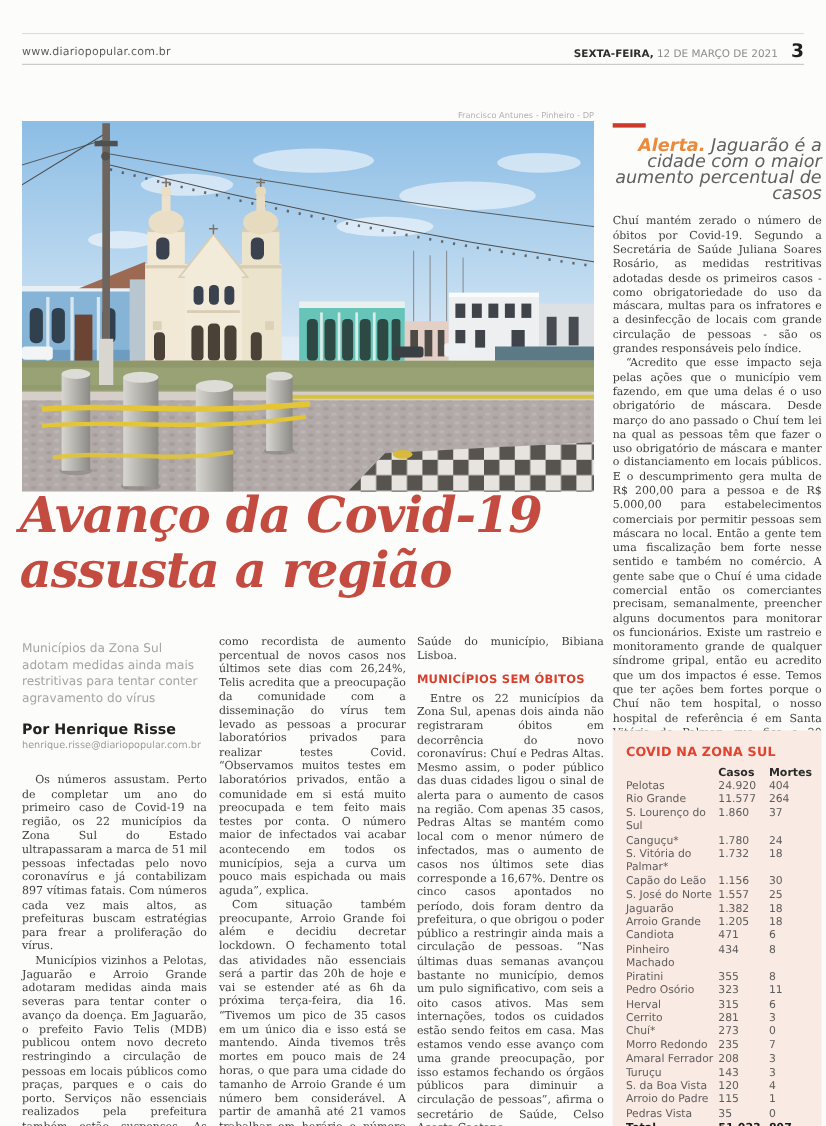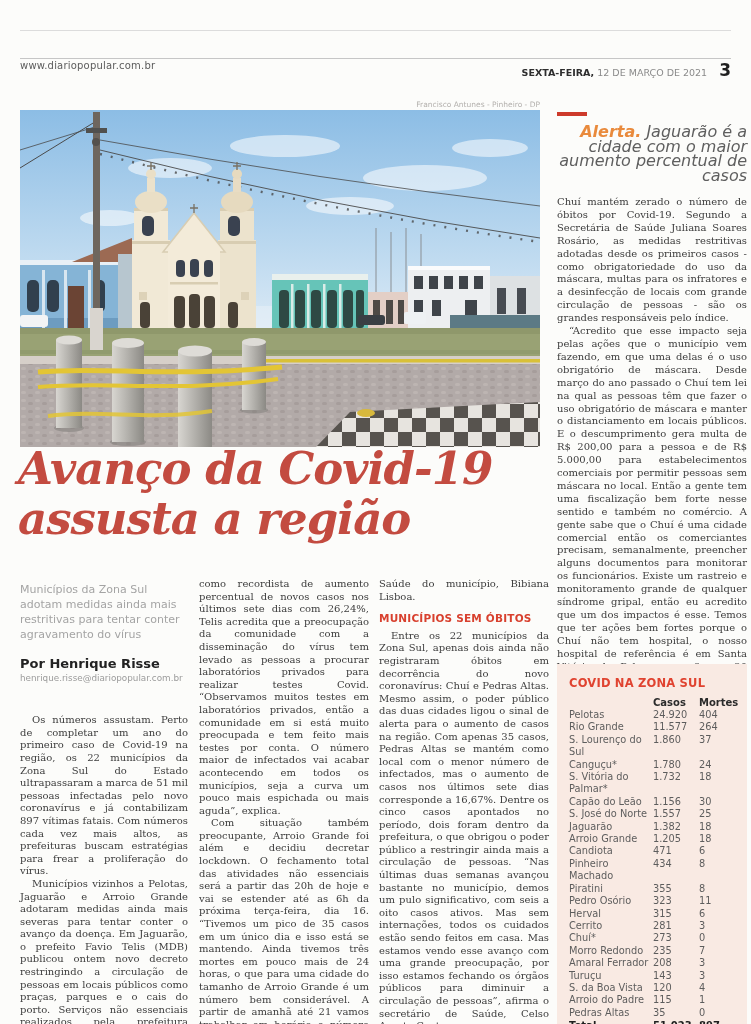--- a/index.html
+++ b/index.html
@@ -6,23 +6,22 @@
   html,body { background:#e9e9e9; }
   .page {
     position:relative; width:751px; height:1024px; margin:0 auto;
     background:#fcfcfa; overflow:hidden;
     font-family:"DejaVu Serif", serif; color:#3c3c3c;
   }
   
   .topline { position:absolute; left:20px; right:20px; top:30px; border-top:1px solid #dcdcdc; }
   .header-row {
     position:absolute; left:20px; right:20px; top:37px;
-    display:flex; justify-content:space-between; align-items:flex-start;
+    display:flex; justify-content:space-between; align-items:center;
     font-family:"DejaVu Sans", sans-serif;
-    margin-top:23px;
   }
   .site-url { font-size:10px; color:#5c5c5c; letter-spacing:.2px; }
   .date-block { font-size:9.5px; color:#8a8a8a; display:flex; align-items:baseline; }
   .date-weekday { font-weight:bold; color:#2e2e2e; margin-right:3px; }
   .page-number { font-size:17px; font-weight:bold; color:#1f1f1f; margin-left:12px; }
   .header-rule { position:absolute; left:20px; right:20px; top:58px; border-top:1px solid #c6c6c6; }
   .section-title {
     position:absolute; left:0; right:0; top:62px; text-align:center;
     font-family:"DejaVu Serif", serif; font-size:20px; color:#7ec6e4;
     letter-spacing:6px; text-indent:6px;
@@ -44,21 +43,21 @@
   .col-1 { left:20px;  top:582px; width:168px; }
   .col-2 { left:199px; top:578px; }
   .col-3 { left:379px; top:578px; }
   .col p { margin:0; }
   .col p.ind { text-indent:12px; }
   .standfirst {
     font-family:"DejaVu Sans", sans-serif; font-size:11px; line-height:15px;
     color:#a4a4a4; text-align:left; margin-bottom:16px;
   }
   .byline { font-family:"DejaVu Sans", sans-serif; font-size:13px; font-weight:bold; color:#222; text-align:left; }
-  .byline-email { font-family:"DejaVu Sans", sans-serif; font-size:8.8px; color:#9b9b9b; text-align:left; margin:1px 0 30px; }
+  .byline-email { font-family:"DejaVu Sans", sans-serif; font-size:8.8px; color:#9b9b9b; text-align:left; margin:1px 0 20px; }
   .subhead {
     font-family:"DejaVu Sans", sans-serif; font-size:10.5px; font-weight:bold;
     color:#d8402e; letter-spacing:.2px; margin:9px 0 5px; text-align:left;
   }
   
   .rail { position:absolute; left:557px; top:112px; width:190px; }
   .alert-bar { width:30px; height:4px; background:#cd3a2b; margin-bottom:9px; }
   .alert-caption {
     font-family:"DejaVu Sans", sans-serif; font-style:italic;
     font-size:16px; line-height:14.5px; color:#5f5f5f;text-align:right;
@@ -455,21 +454,21 @@
           <span class="t-num">4</span>
         </div>
 
         <div class="t-row">
           <span class="t-name">Arroio do Padre</span>
           <span class="t-num">115</span>
           <span class="t-num">1</span>
         </div>
 
         <div class="t-row">
-          <span class="t-name">Pedras Altas</span>
+          <span class="t-name">Pedras Vista</span>
           <span class="t-num">35</span>
           <span class="t-num">0</span>
         </div>
       </div>
     <div class="t-total">
       <span>Total</span>
       <span>51.023</span>
       <span>897</span>
     </div>
 

